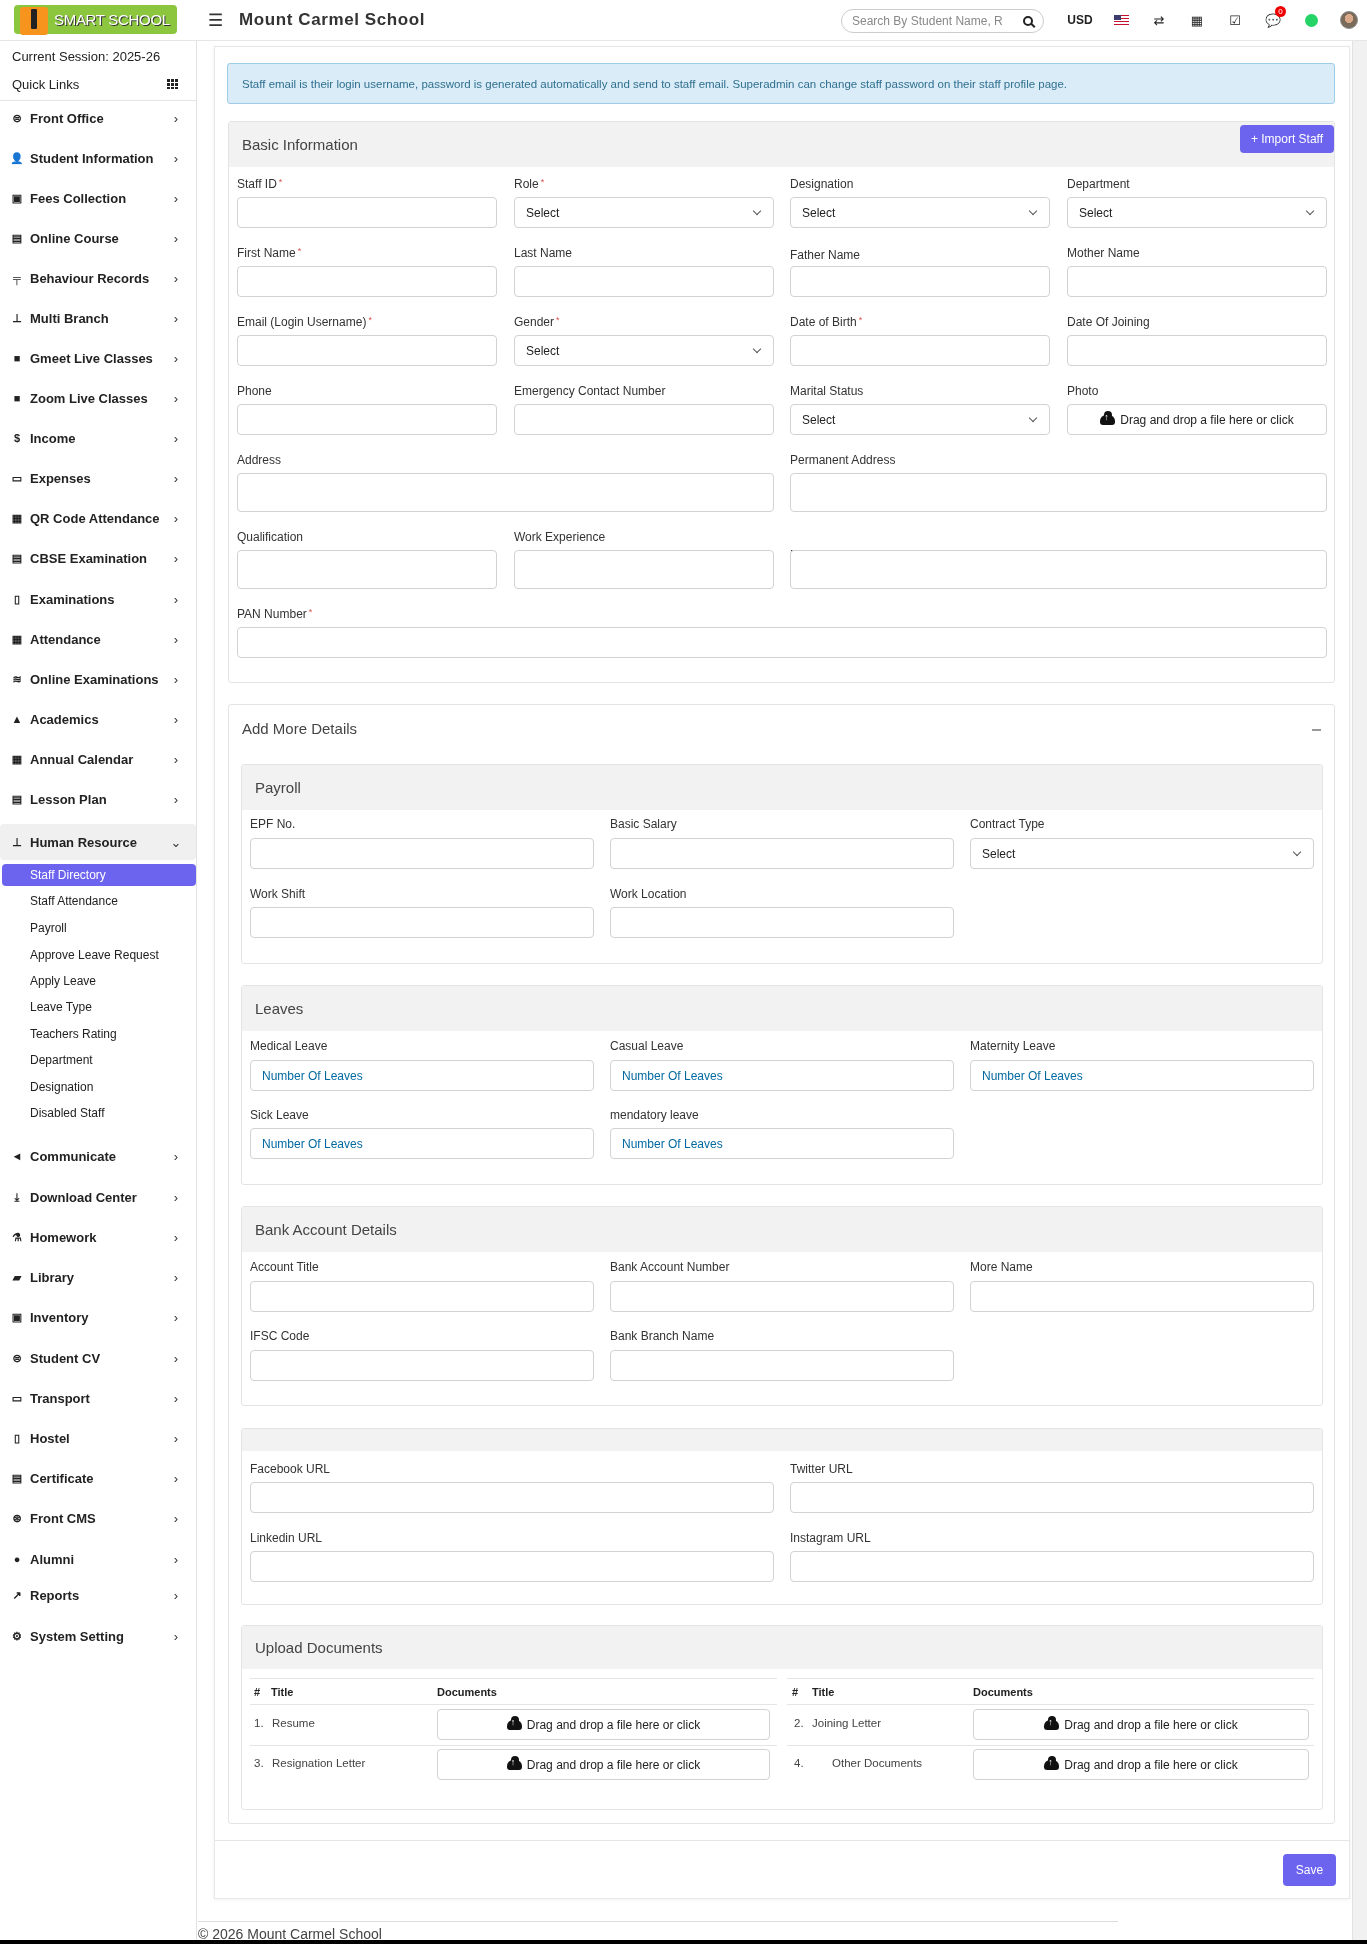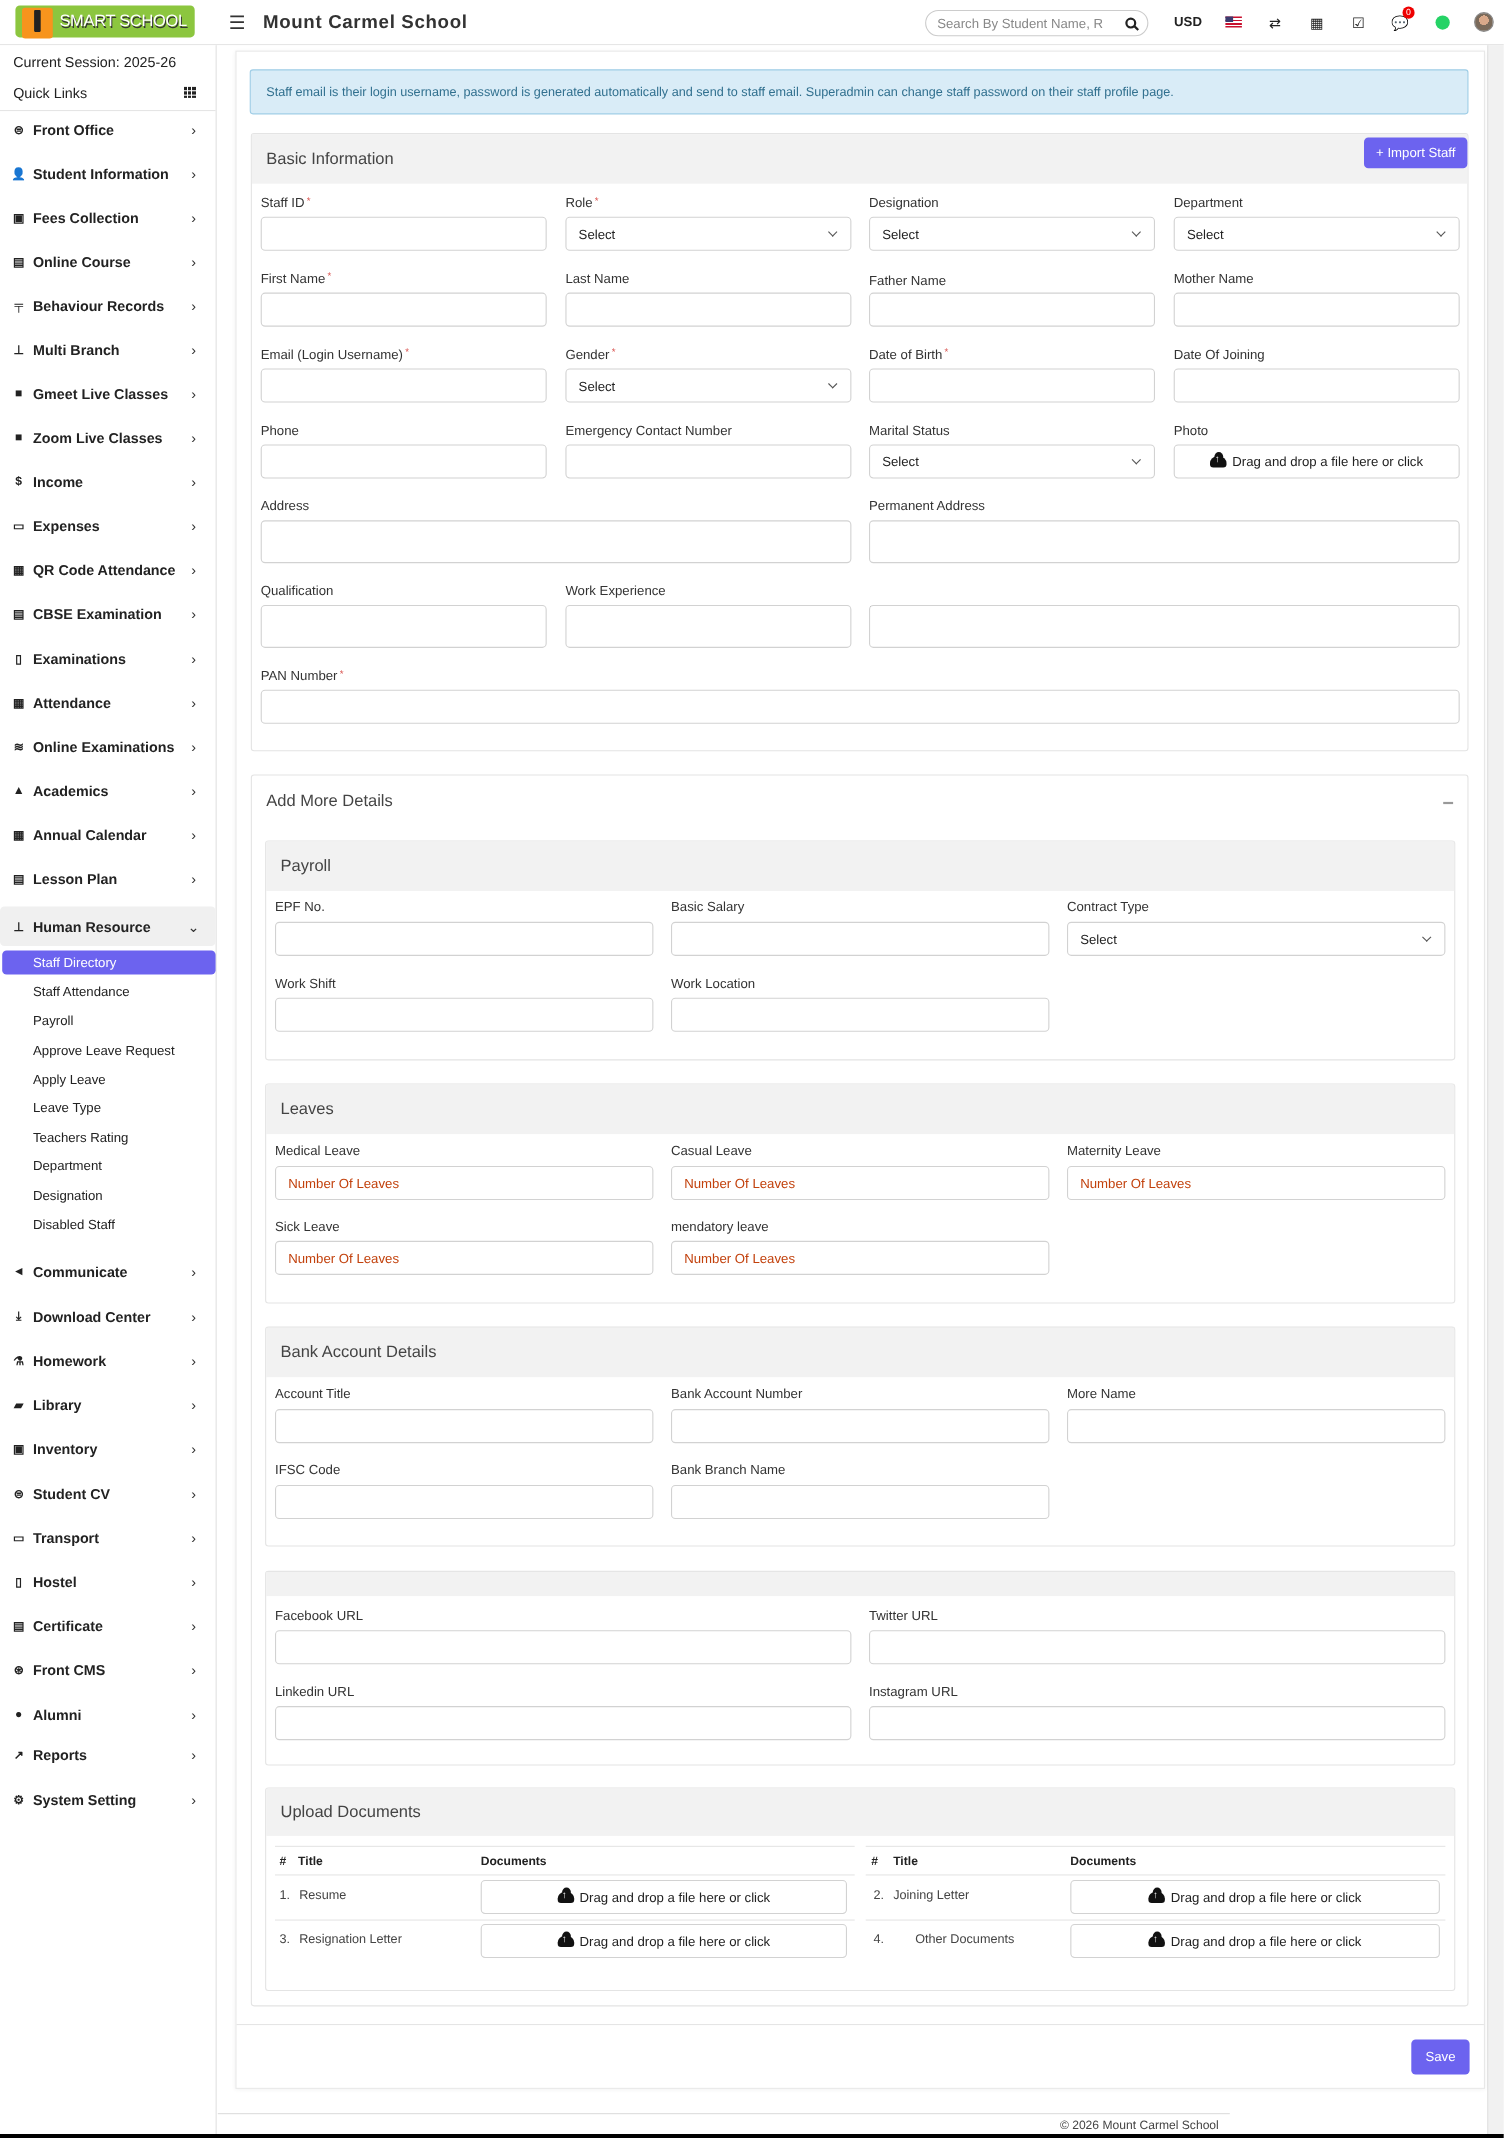--- a/index.html
+++ b/index.html
@@ -41,32 +41,32 @@
 .sub.active{left:2px;width:194px;background:#6c63ef;color:#fff;border-radius:4px;padding-left:28px}
 .main{position:absolute;left:214px;top:46px;width:1136px;height:1853px;background:#fff;border:1px solid #e8e8e8;box-shadow:0 1px 4px rgba(0,0,0,0.06)}
 .scrolltrack{position:absolute;left:1352px;top:41px;width:15px;height:1900px;background:#f1f1f1;border-left:1px solid #e2e2e2}
 .alert{position:absolute;left:227px;top:63px;width:1108px;height:41px;background:#d9ecf7;border:1px solid #9fcde6;border-radius:3px;font-size:11.5px;color:#31708f;display:flex;align-items:center;padding-left:14px}
 .box{position:absolute;background:#fff;border:1px solid #e4e4e4;border-radius:3px}
 .boxhead{position:absolute;left:0;top:0;right:0;height:45px;background:#f2f2f2;display:flex;align-items:center;padding-left:13px;font-size:15px;color:#444}
 .btn{position:absolute;background:#6c63ef;color:#fff;border-radius:4px;font-size:12px;display:flex;align-items:center;justify-content:center}
 .lab{position:absolute;font-size:12px;color:#333}
 .req{color:#d9534f;font-size:9px;margin-left:2px;vertical-align:top}
 .inp{position:absolute;height:31px;border:1px solid #d2d2d2;border-radius:4px;background:#fff;font-size:12px;color:#222;display:flex;align-items:center;padding-left:11px}
-.inp.ph{color:#c2410c}
+.inp.ph{color:#0369a1}
 .sel:after{content:"";position:absolute;right:13px;top:10px;width:5px;height:5px;border-right:1.5px solid #555;border-bottom:1.5px solid #555;transform:rotate(45deg)}
 .up{justify-content:center;padding-left:0;color:#222}
 .cloud{display:inline-block;width:15px;height:10px;background:#111;border-radius:6px 6px 3px 3px;margin-right:5px;position:relative;top:0}
 .cloud:before{content:"";position:absolute;left:4px;top:-4px;width:8px;height:8px;background:#111;border-radius:50%}
 .cloud:after{content:"↑";position:absolute;left:4px;top:-3px;font-size:9px;color:#fff;font-weight:bold}
 .ta{height:39px}
 .minus{position:absolute;width:9px;height:2px;background:#999}
 .th{position:absolute;font-size:11px;font-weight:bold;color:#222}
 .td{position:absolute;font-size:11.5px;color:#444}
 .hline{position:absolute;height:1px;background:#e5e5e5}
-.footer{position:absolute;left:198px;top:1921px;width:920px;height:20px;border-top:1px solid #ddd;font-size:11px;color:#444;text-align:right;padding:4px 10px 0 0}
+.footer{position:absolute;left:198px;top:1921px;width:920px;height:20px;border-top:1px solid #ddd;font-size:14px;color:#444;text-align:left;padding:4px 10px 0 0}
 .blackbar{position:absolute;left:0;top:1940px;width:1367px;height:4px;background:#000}
 </style>
 </head>
 <body>
 
 <div class="header">
   <div class="logo">
     <div class="logo-book"></div>
     <span class="logo-text">SMART SCHOOL</span>
   </div>

